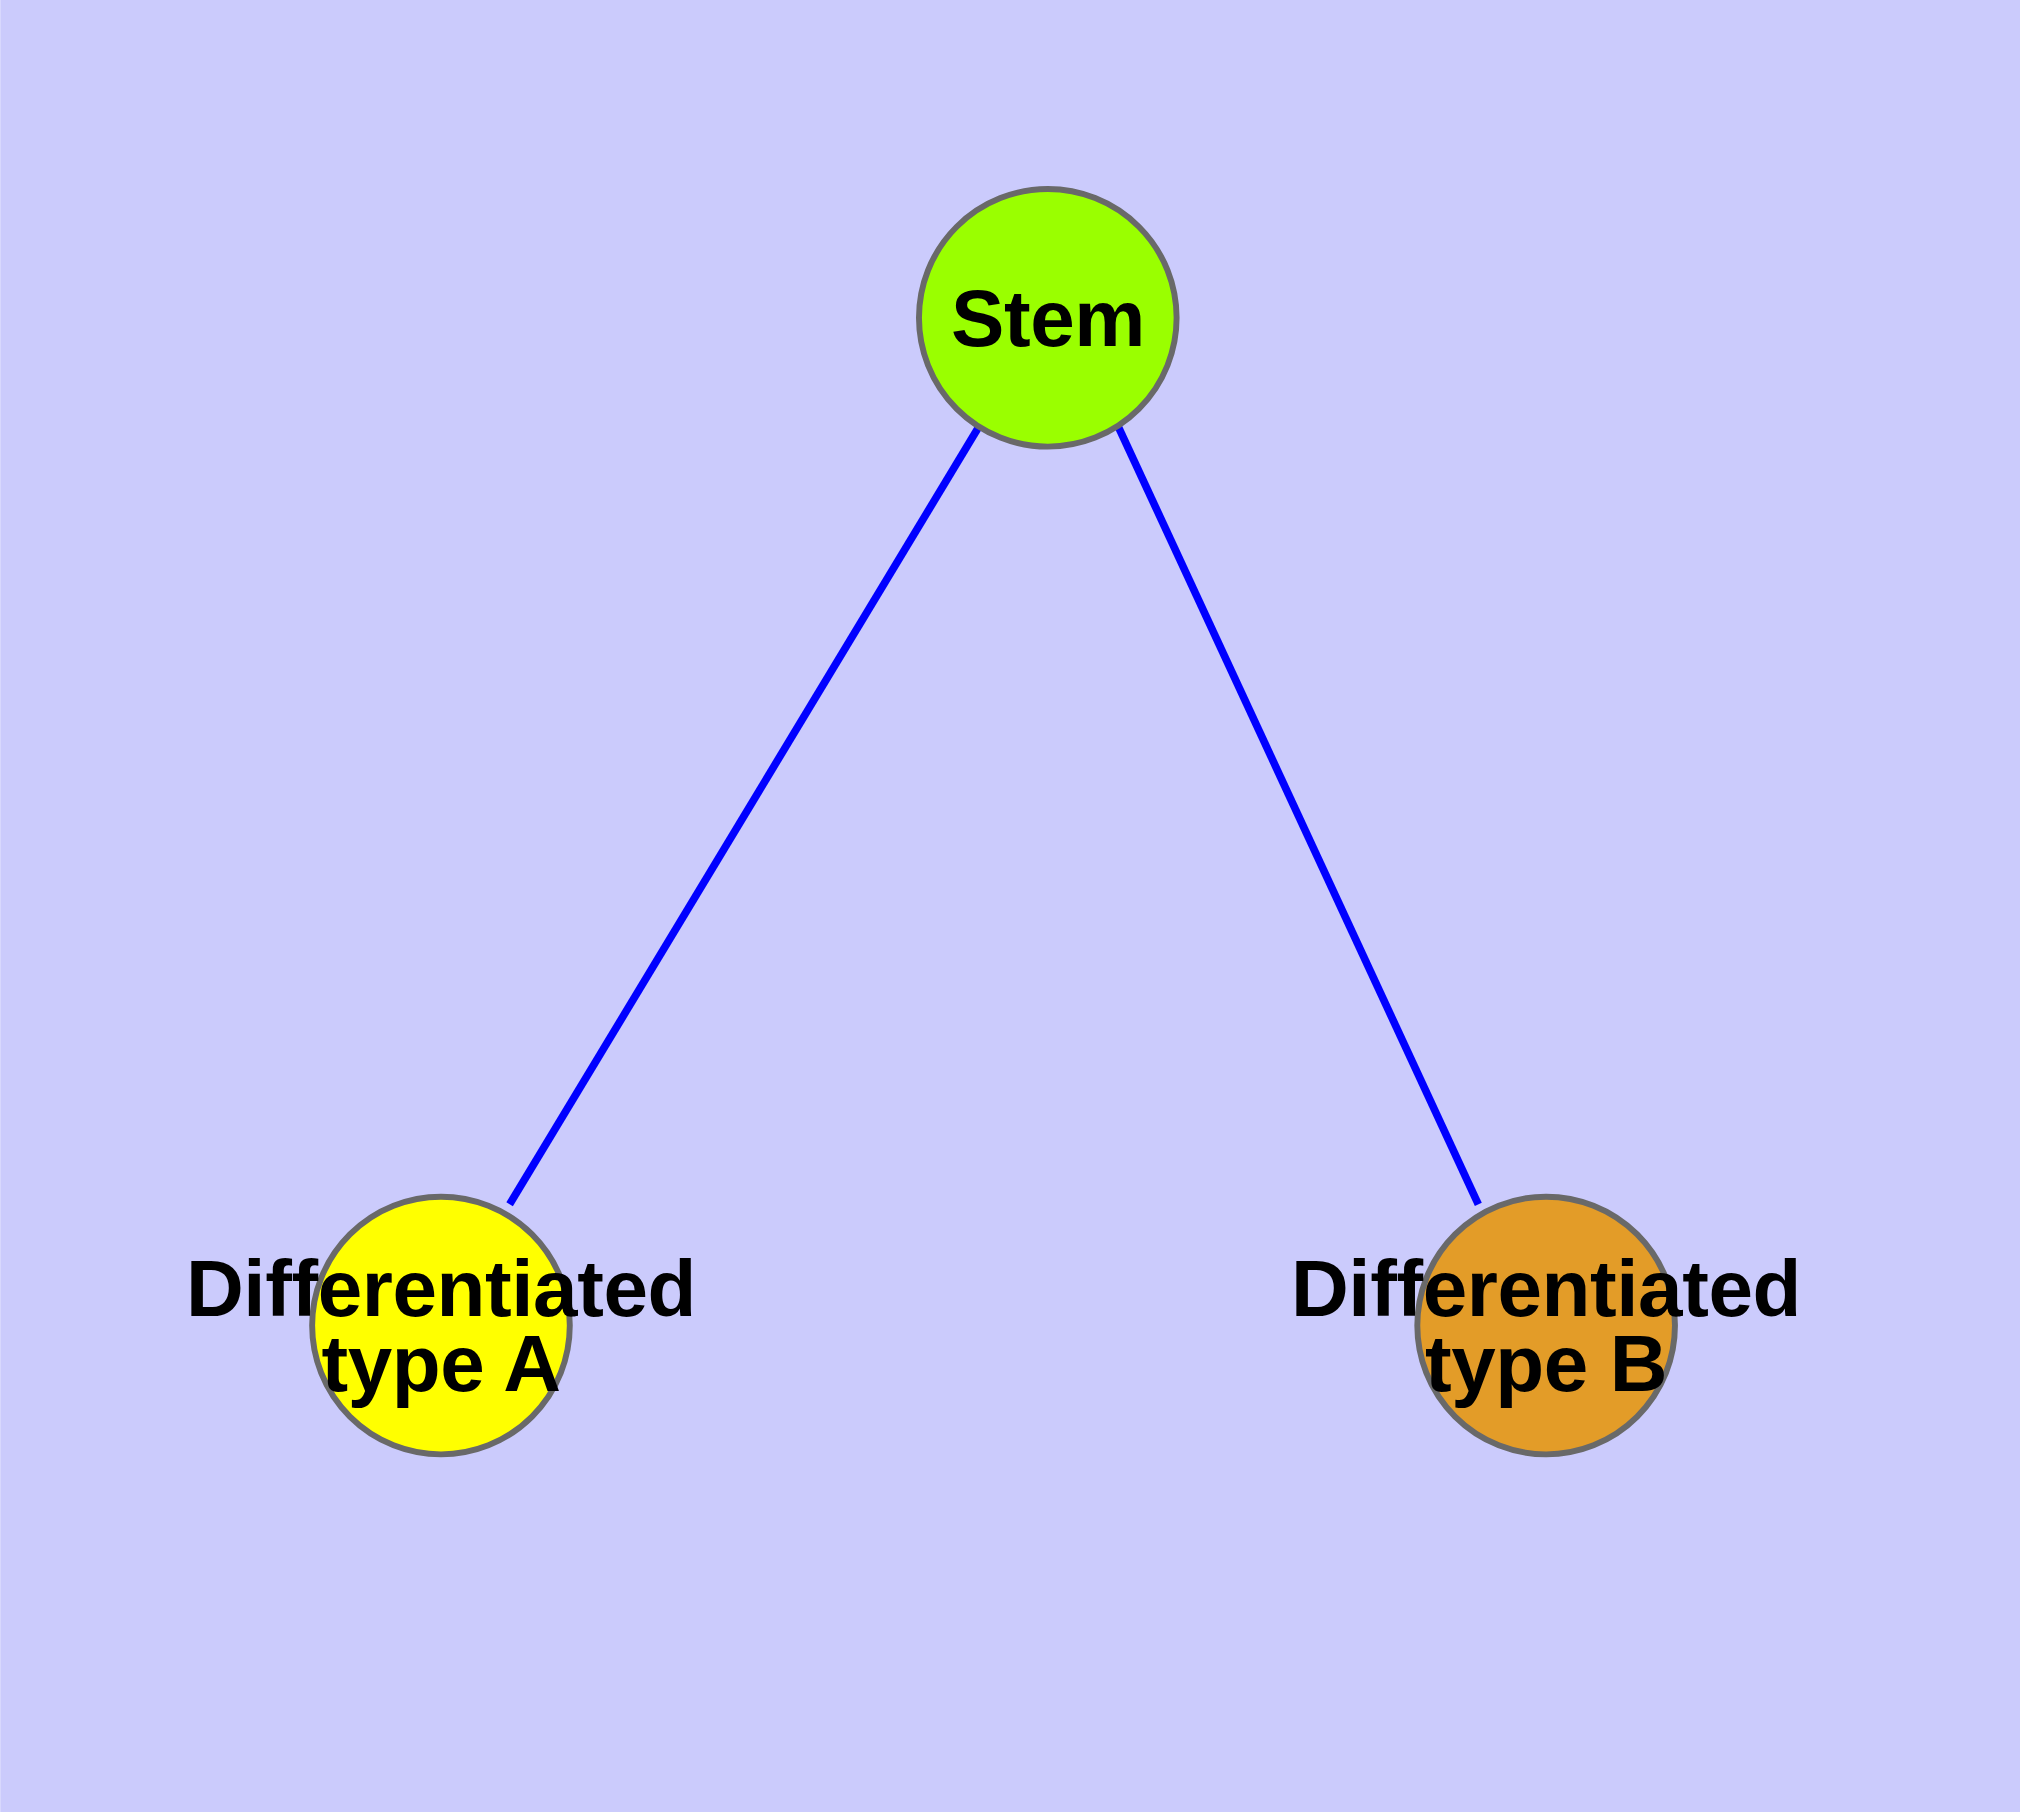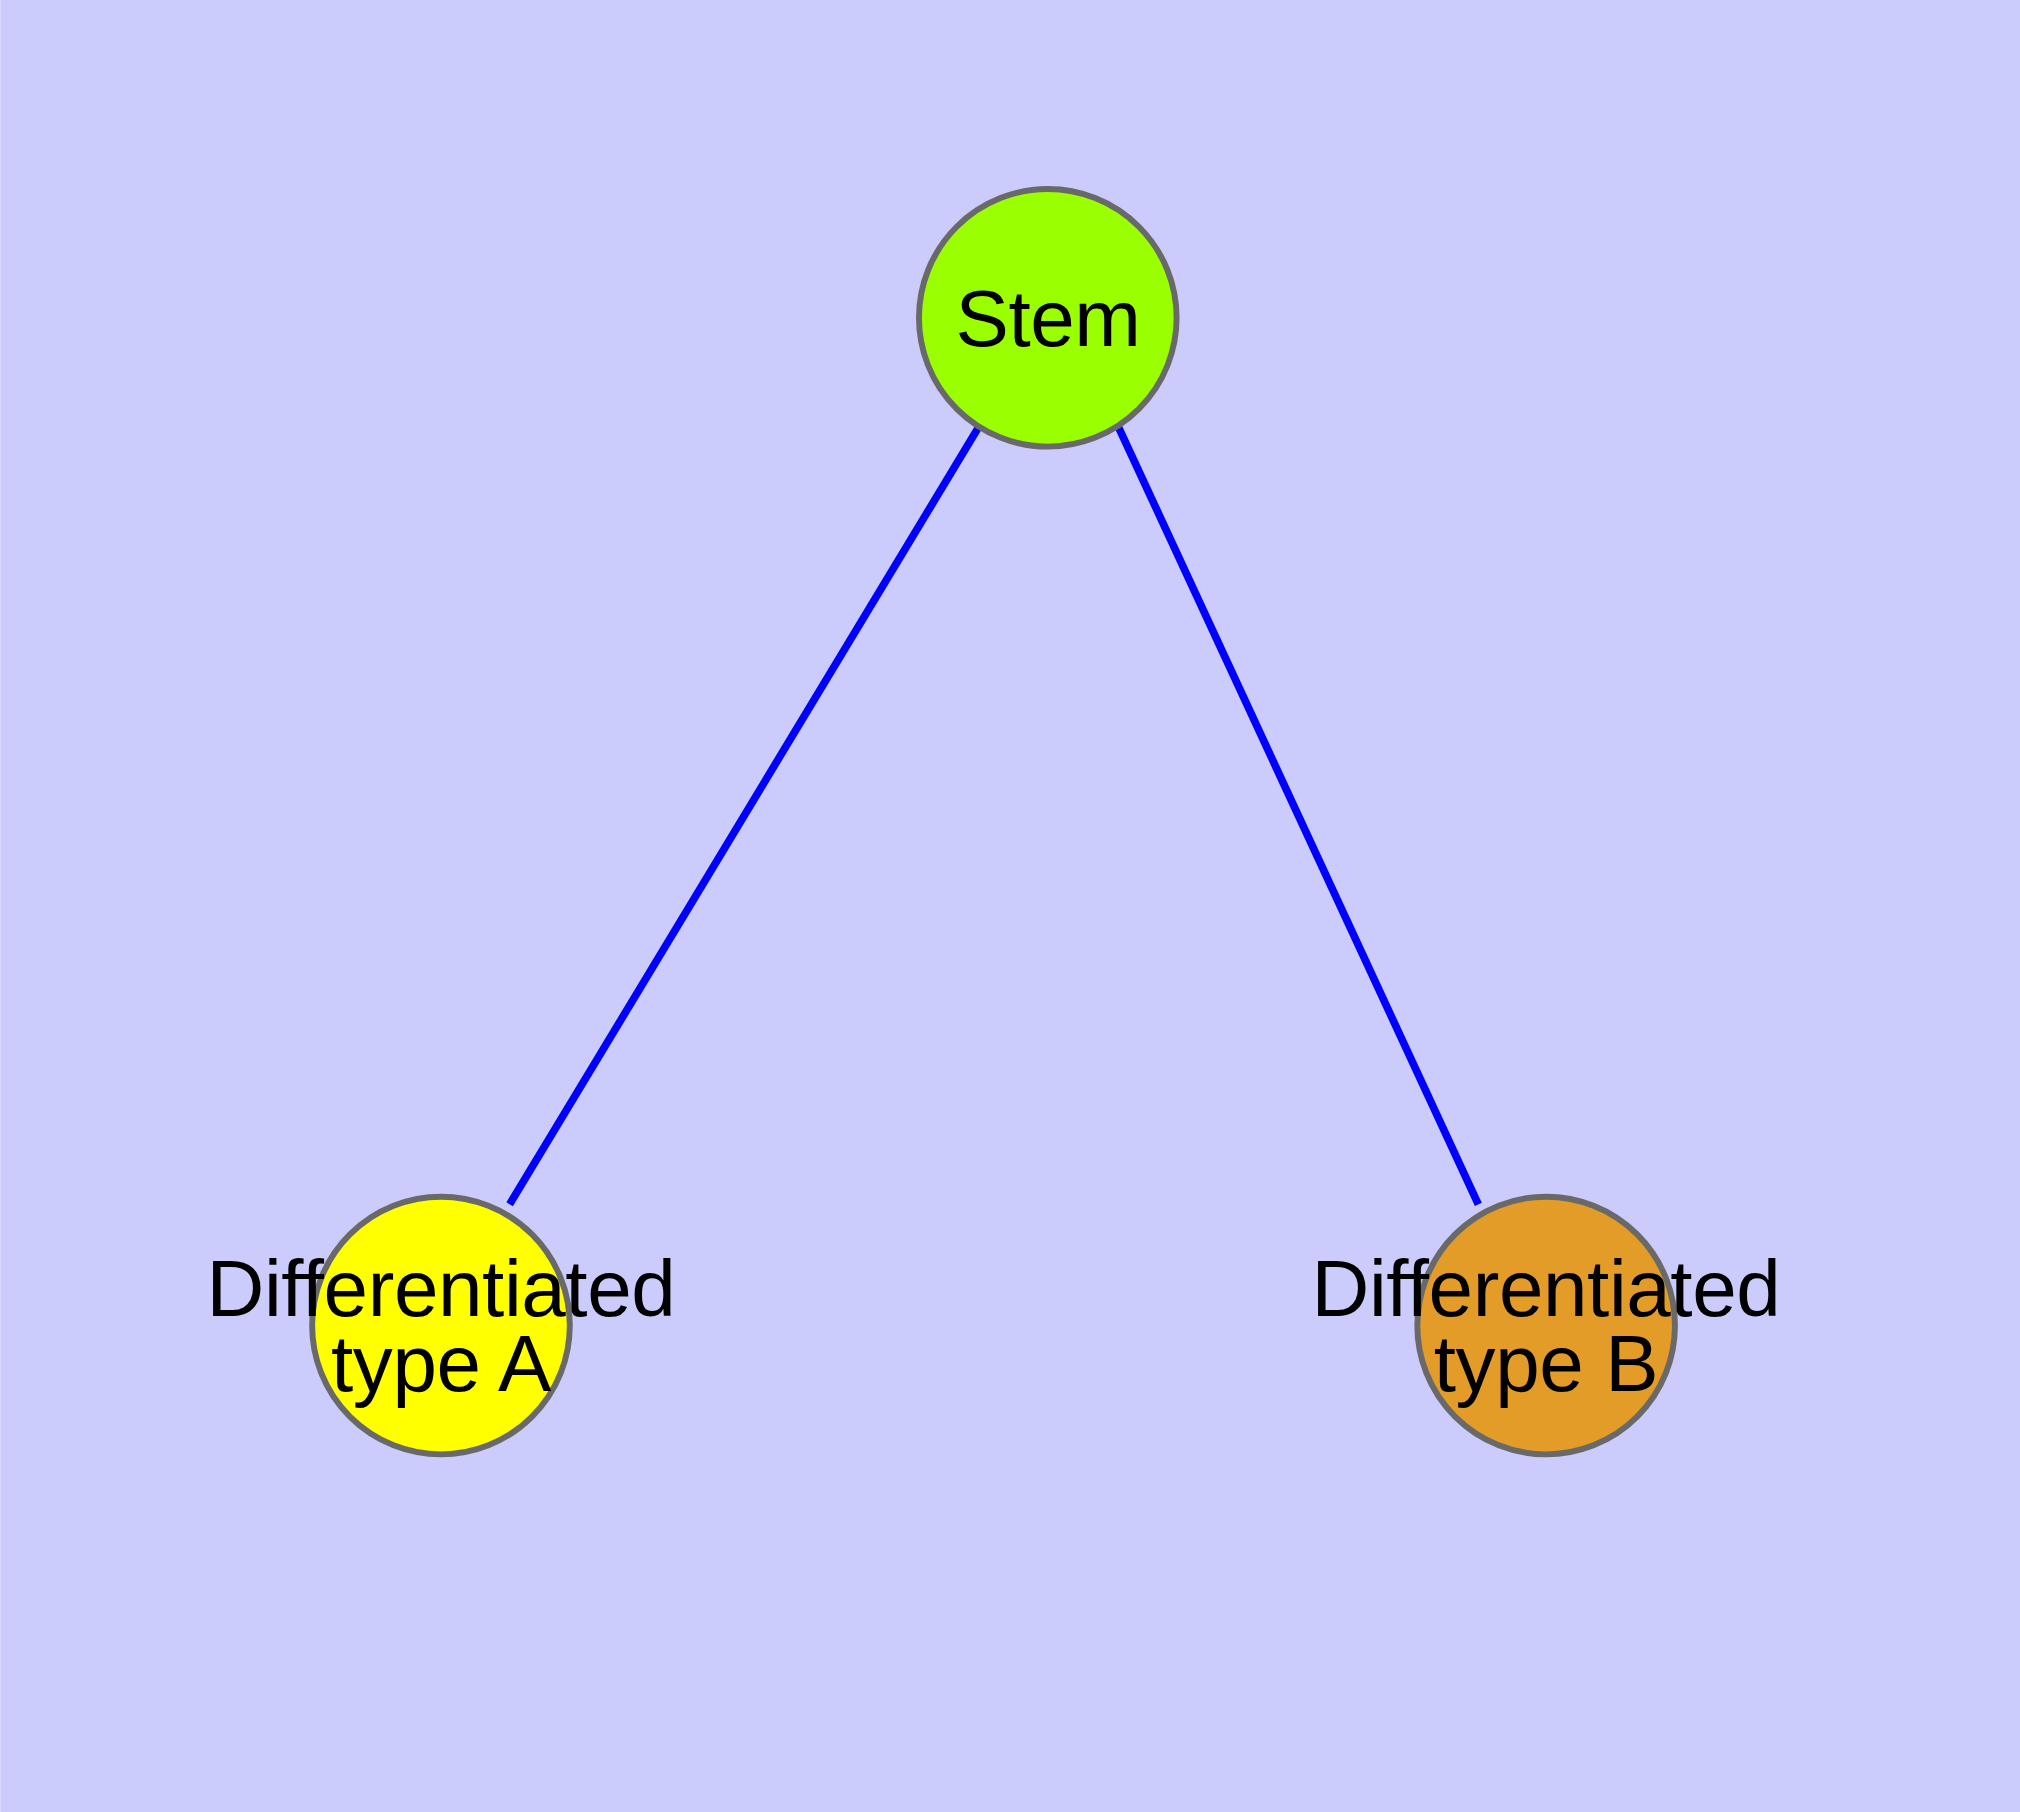--- a/index.html
+++ b/index.html
@@ -19,21 +19,21 @@
     position: absolute;
     top: 0;
     left: 0;
     width: 2021px;
     height: 1812px;
     display: block;
   }
   .node-label {
     position: absolute;
     text-align: center;
-    font-weight: normal;
+    font-weight: bold;
     color: #000000;
     line-height: 1.0;
     white-space: pre;
     transform: translate(-50%, -50%);
     pointer-events: none;
     letter-spacing: -0.4px;
   }
 </style>
 </head>
 <body>

